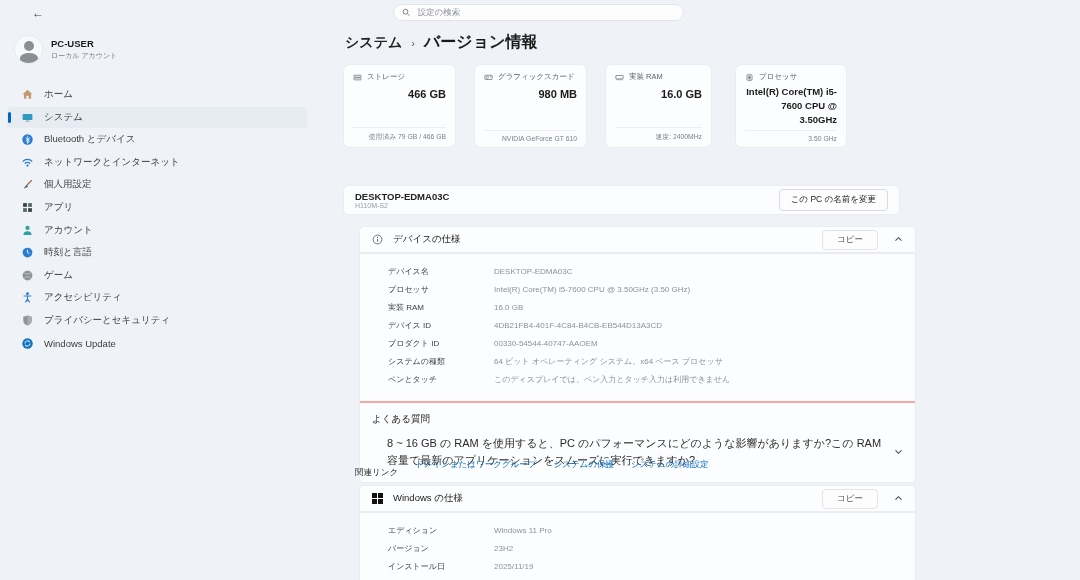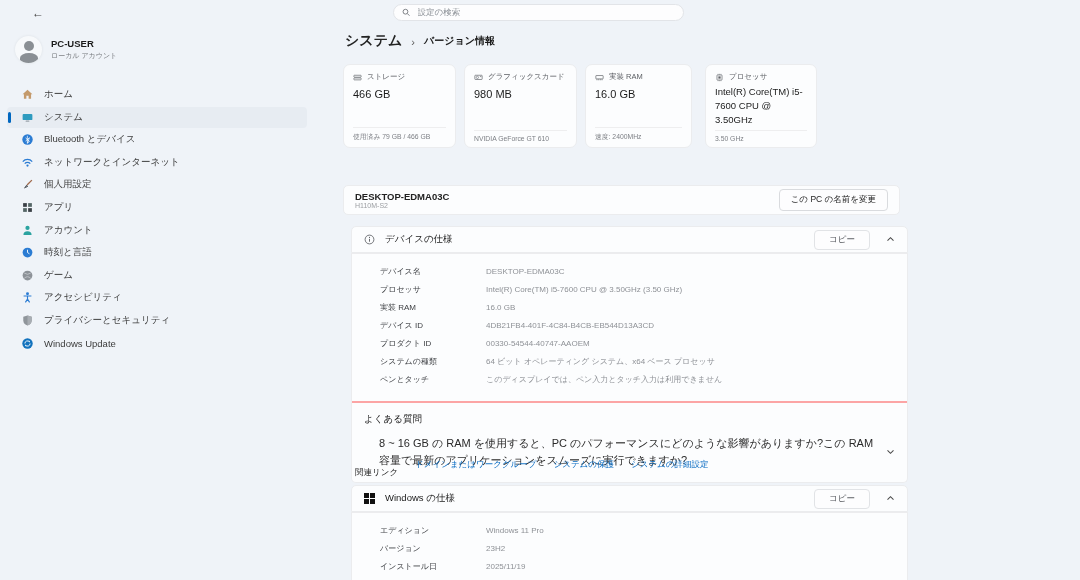--- a/index.html
+++ b/index.html
@@ -40,48 +40,48 @@
     content:""; position:absolute; left:1px; top:5px; bottom:5px; width:3px;
     border-radius:2px; background:#0067c0;
   }
   .nicon { width:14px; height:14px; display:flex; align-items:center; justify-content:center; flex:0 0 14px; }
   .nicon svg { width:13px; height:13px; }
   
   .main { position:absolute; left:343px; top:0; width:558px; height:580px; }
   .breadcrumb { position:absolute; top:32px; left:2px; display:flex; align-items:center; gap:9px; }
   .crumb-parent { font-size:14px; font-weight:bold; color:#242424; }
   .crumb-sep { font-size:11px; color:#5c5c5c; padding-top:1px; }
-  .crumb-current { font-size:10px; font-weight:bold; color:#1a1a1a; }
-  .cards { position:absolute; top:64px; left:0; display:flex; gap:8px; }
+  .crumb-current { font-size:16px; font-weight:bold; color:#1a1a1a; }
+  .cards { position:absolute; top:64px; left:0; display:flex; gap:18px;text-align:right; }
   .card {
     background:#fcfdfe; border:1px solid #ebecee; border-radius:7px;
     height:84px; padding:7px 9px 5px; display:flex; flex-direction:column;
   }
   .card.c1 { width:113px; } .card.c2 { width:113px; } .card.c3 { width:107px; } .card.c4 { width:112px; margin-left:5px; }
   .card-head { display:flex; align-items:center; gap:5px; font-size:7.5px; color:#5d6065; }
   .card-head svg { width:9px; height:9px; }
-  .card-value { margin-top:5px; font-size:11px; font-weight:normal; color:#1b1b1b; line-height:1.3; }
+  .card-value { margin-top:5px; font-size:11px; font-weight:bold; color:#1b1b1b; line-height:1.3; }
   .card.c4 .card-value { font-size:9.5px; line-height:1.45; margin-top:3px; }
   .card-footer { margin-top:auto; border-top:1px solid #eeeeef; padding-top:4px; font-size:6.8px; color:#7c7f84; }
   
   .device-panel {
     position:absolute; top:185px; left:0; width:557px; height:30px;
     background:#fcfdfe; border:1px solid #ebecee; border-radius:5px;
     display:flex; align-items:center; justify-content:space-between; padding:0 11px;
   }
   .pc-name { font-size:9.5px; font-weight:bold; color:#222; line-height:1.25; }
   .pc-model { font-size:7px; color:#9a9da1; }
   .btn {
     background:#fdfdfe; border:1px solid #d9dbde; border-radius:4px;
     font-size:8.5px; color:#1b1b1b; padding:4px 11px; cursor:pointer;
     font-family:"Liberation Sans",sans-serif;
   }
   .btn.copy { padding:3px 14px; color:#4a4d52; border-color:#e1e3e6; }
   
-  .expander { position:absolute; left:8px; width:557px; }
+  .expander { position:absolute; left:16px; width:557px; }
   .exp-device { top:226px; }
   .exp-windows { top:485px; }
   .exp-header {
     height:27px; background:#fcfdfe; border:1px solid #ebecee; border-radius:5px 5px 0 0;
     display:flex; align-items:center; padding:0 12px; gap:10px;
   }
   .exp-title { font-size:9.5px; color:#1b1b1b; }
   .exp-right { margin-left:auto; display:flex; align-items:center; gap:16px; }
   .chev { width:9px; height:9px; color:#4a4a4a; cursor:pointer; }
   .exp-body {

